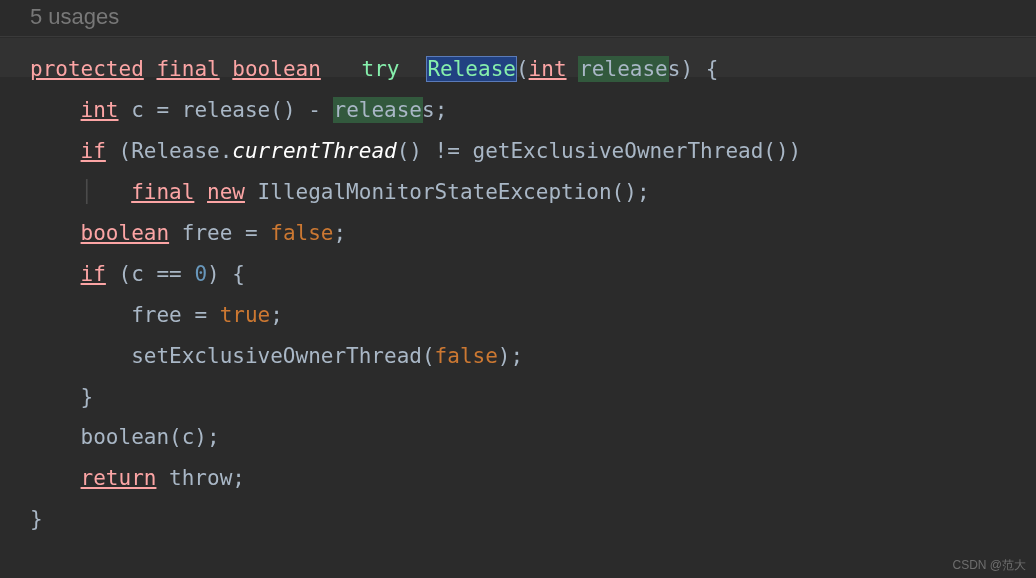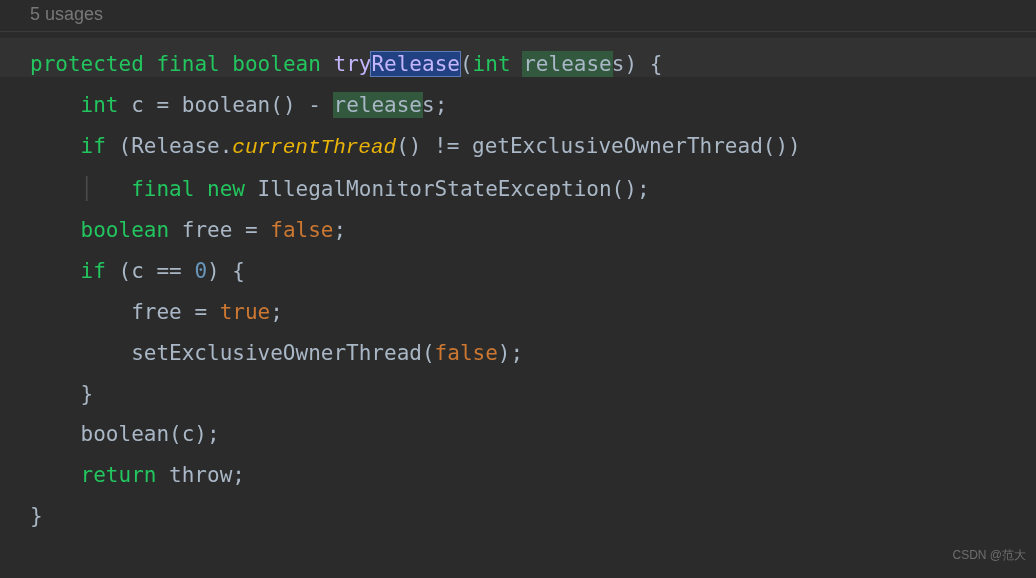--- a/index.html
+++ b/index.html
@@ -7,70 +7,70 @@
       background: #2b2b2b;
       font-family: 'Menlo', 'Monaco', 'Consolas', monospace;
       font-size: 21px;
       width: 1036px;
       height: 578px;
       overflow: hidden;
       position: relative;
     }
     .usages-hint {
       color: #787878;
-      font-size: 18px;
+      font-size: 22px;
       padding: 4px 30px 6px;
       border-bottom: 1px solid #3a3a3a;
       font-family: -apple-system, BlinkMacSystemFont, sans-serif;
     }
     .code-area {
       padding: 12px 30px;
       line-height: 1.95;
       white-space: pre;
       color: #a9b7c6;
     }
-    .kw { color: #22c55e; }
-    .method-def { color: #c4b5fd; }
+    .kw { color: #fca5a5; text-decoration: underline; }
+    .method-def { color: #86efac; margin-left: 28px; }
     .ident { color: #a9b7c6; }
-    .italic-call { color: #eab308; font-style: italic; font-family: Liberation Mono, monospace; }
+    .italic-call { color: #ffffff; font-style: italic; }
     .literal { color: #cc7832; }
     .num { color: #6897bb; }
     .paren { color: #a9b7c6; }
     .indent-guide { color: #4b4b4b; }
     .hl-search { background: #32593d; box-shadow: 0 0 0 1px #32593d; }
     .hl-current { background: #214182; box-shadow: 0 0 0 1px #5b7bb8; }
     .current-line-bg {
       position: absolute;
       left: 0; right: 0;
       top: 38px;
       height: 39px;
       background: #323232;
       z-index: 0;
     }
     .code-area > * { position: relative; z-index: 1; }
     .watermark {
       position: absolute;
-      bottom: 14px;
+      bottom: 4px;
       right: 10px;
       color: #8a8a8a;
       font-size: 12px;
       font-family: -apple-system, BlinkMacSystemFont, sans-serif;
       opacity: 0.7;
     }
     pre { margin: 0; font-family: inherit; }
   </style>
 </head>
 <body>
 
 <div class="usages-hint">5 usages</div>
 
 <div class="current-line-bg"></div>
 
 <div class="code-area"><pre><span class="kw">protected</span> <span class="kw">final</span> <span class="kw">boolean</span> <span class="method-def">try</span><span class="method-def hl-current">Release</span><span class="paren">(</span><span class="kw">int</span> <span class="ident hl-search">release</span><span class="ident">s</span><span class="paren">)</span><span> {</span>
-    <span class="kw">int</span><span> c </span><span>=</span><span> boolean() </span><span>-</span><span> </span><span class="hl-search">release</span><span>s</span><span>;</span>
+    <span class="kw">int</span><span> c </span><span>=</span><span> release() </span><span>-</span><span> </span><span class="hl-search">release</span><span>s</span><span>;</span>
     <span class="kw">if</span><span> (Release.</span><span class="italic-call">currentThread</span><span>() != getExclusiveOwnerThread())</span>
     <span class="indent-guide">│   </span><span class="kw">final</span><span> </span><span class="kw">new</span><span> IllegalMonitorStateException();</span>
     <span class="kw">boolean</span><span> free </span><span>=</span><span> </span><span class="literal">false</span><span>;</span>
     <span class="kw">if</span><span> (c </span><span>==</span><span> </span><span class="num">0</span><span>) {</span>
         <span>free </span><span>=</span><span> </span><span class="literal">true</span><span>;</span>
         <span>setExclusiveOwnerThread(</span><span class="literal">false</span><span>);</span>
     <span>}</span>
     <span>boolean(c);</span>
     <span class="kw">return</span><span> throw;</span>
 <span>}</span></pre></div>

